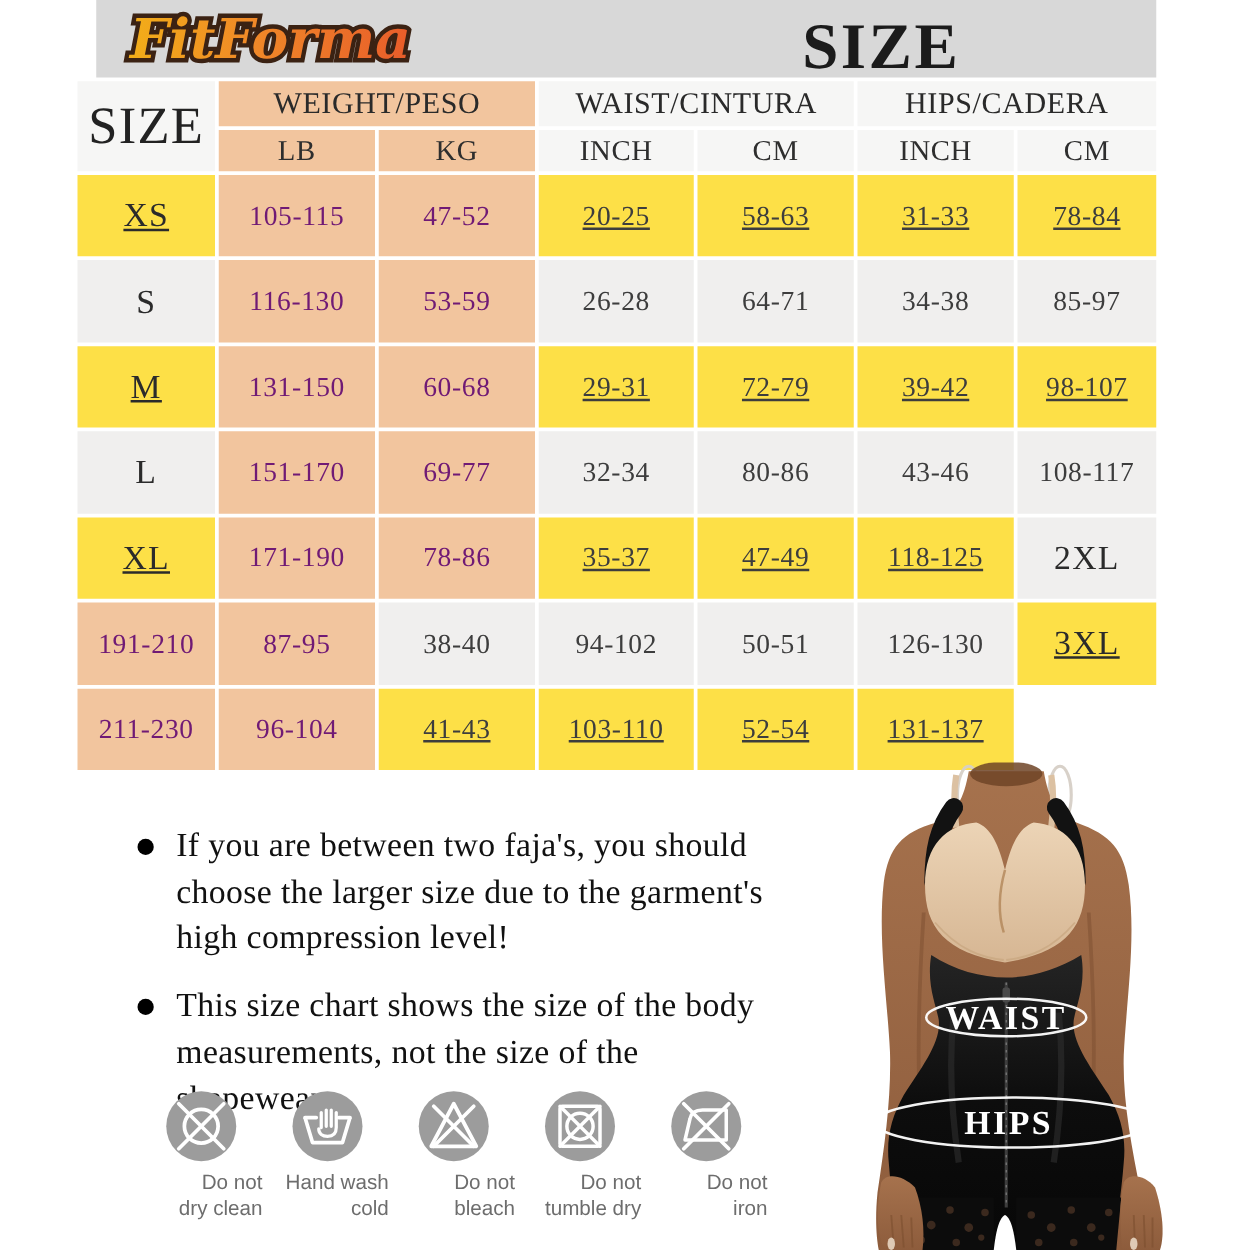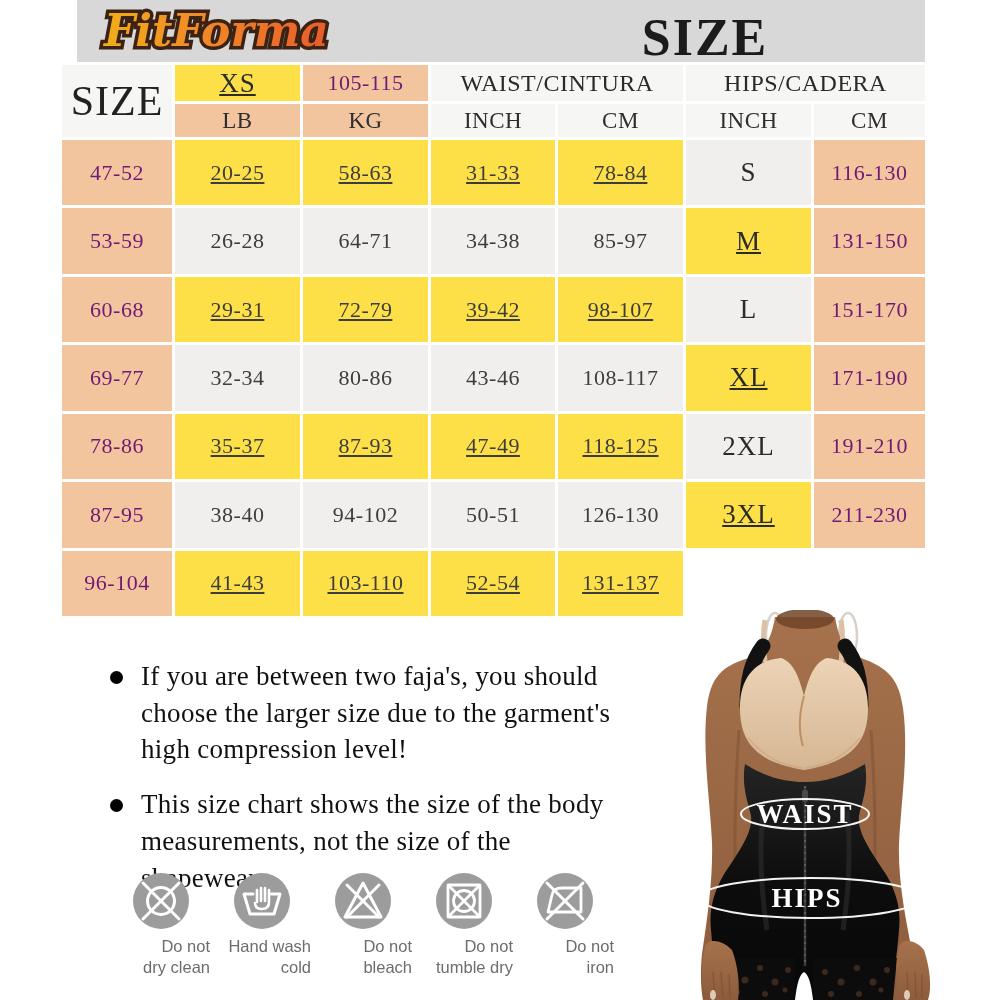--- a/index.html
+++ b/index.html
@@ -68,20 +68,21 @@
         </linearGradient>
       </defs>
       <text x="8" y="46" font-family="DejaVu Serif, serif" font-style="italic" font-weight="bold" font-size="44" fill="url(#lgrad)" stroke="#3b2213" stroke-width="7" paint-order="stroke">FitForma</text>
     </svg>
   </div>
 
   <div class="page-title">SIZE GUIDE</div>
 
   <div class="size-table">
     <div class="cell bg-head h-size">SIZE</div>
+    <div class="cell bg-peach h-weight group-head">WEIGHT/PESO</div>
     <div class="cell bg-head  h-waist group-head">WAIST/CINTURA</div>
     <div class="cell bg-head  h-hips  group-head">HIPS/CADERA</div>
     <div class="cell bg-peach h-lb sub-head">LB</div>
     <div class="cell bg-peach h-kg sub-head">KG</div>
     <div class="cell bg-head  h-wi sub-head">INCH</div>
     <div class="cell bg-head  h-wc sub-head">CM</div>
     <div class="cell bg-head  h-hi sub-head">INCH</div>
     <div class="cell bg-head  h-hc sub-head">CM</div>
 
     <div class="cell bg-dark size-cell">XS</div>
@@ -113,21 +114,20 @@
     <div class="cell bg-peach num num-peach">69-77</div>
     <div class="cell bg-light num">32-34</div>
     <div class="cell bg-light num">80-86</div>
     <div class="cell bg-light num">43-46</div>
     <div class="cell bg-light num">108-117</div>
 
     <div class="cell bg-dark size-cell">XL</div>
     <div class="cell bg-peach num num-peach">171-190</div>
     <div class="cell bg-peach num num-peach">78-86</div>
     <div class="cell bg-dark num">35-37</div>
-    <div class="cell bg-dark num">87-93</div>
     <div class="cell bg-dark num">47-49</div>
     <div class="cell bg-dark num">118-125</div>
 
     <div class="cell bg-light size-cell">2XL</div>
     <div class="cell bg-peach num num-peach">191-210</div>
     <div class="cell bg-peach num num-peach">87-95</div>
     <div class="cell bg-light num">38-40</div>
     <div class="cell bg-light num">94-102</div>
     <div class="cell bg-light num">50-51</div>
     <div class="cell bg-light num">126-130</div>

